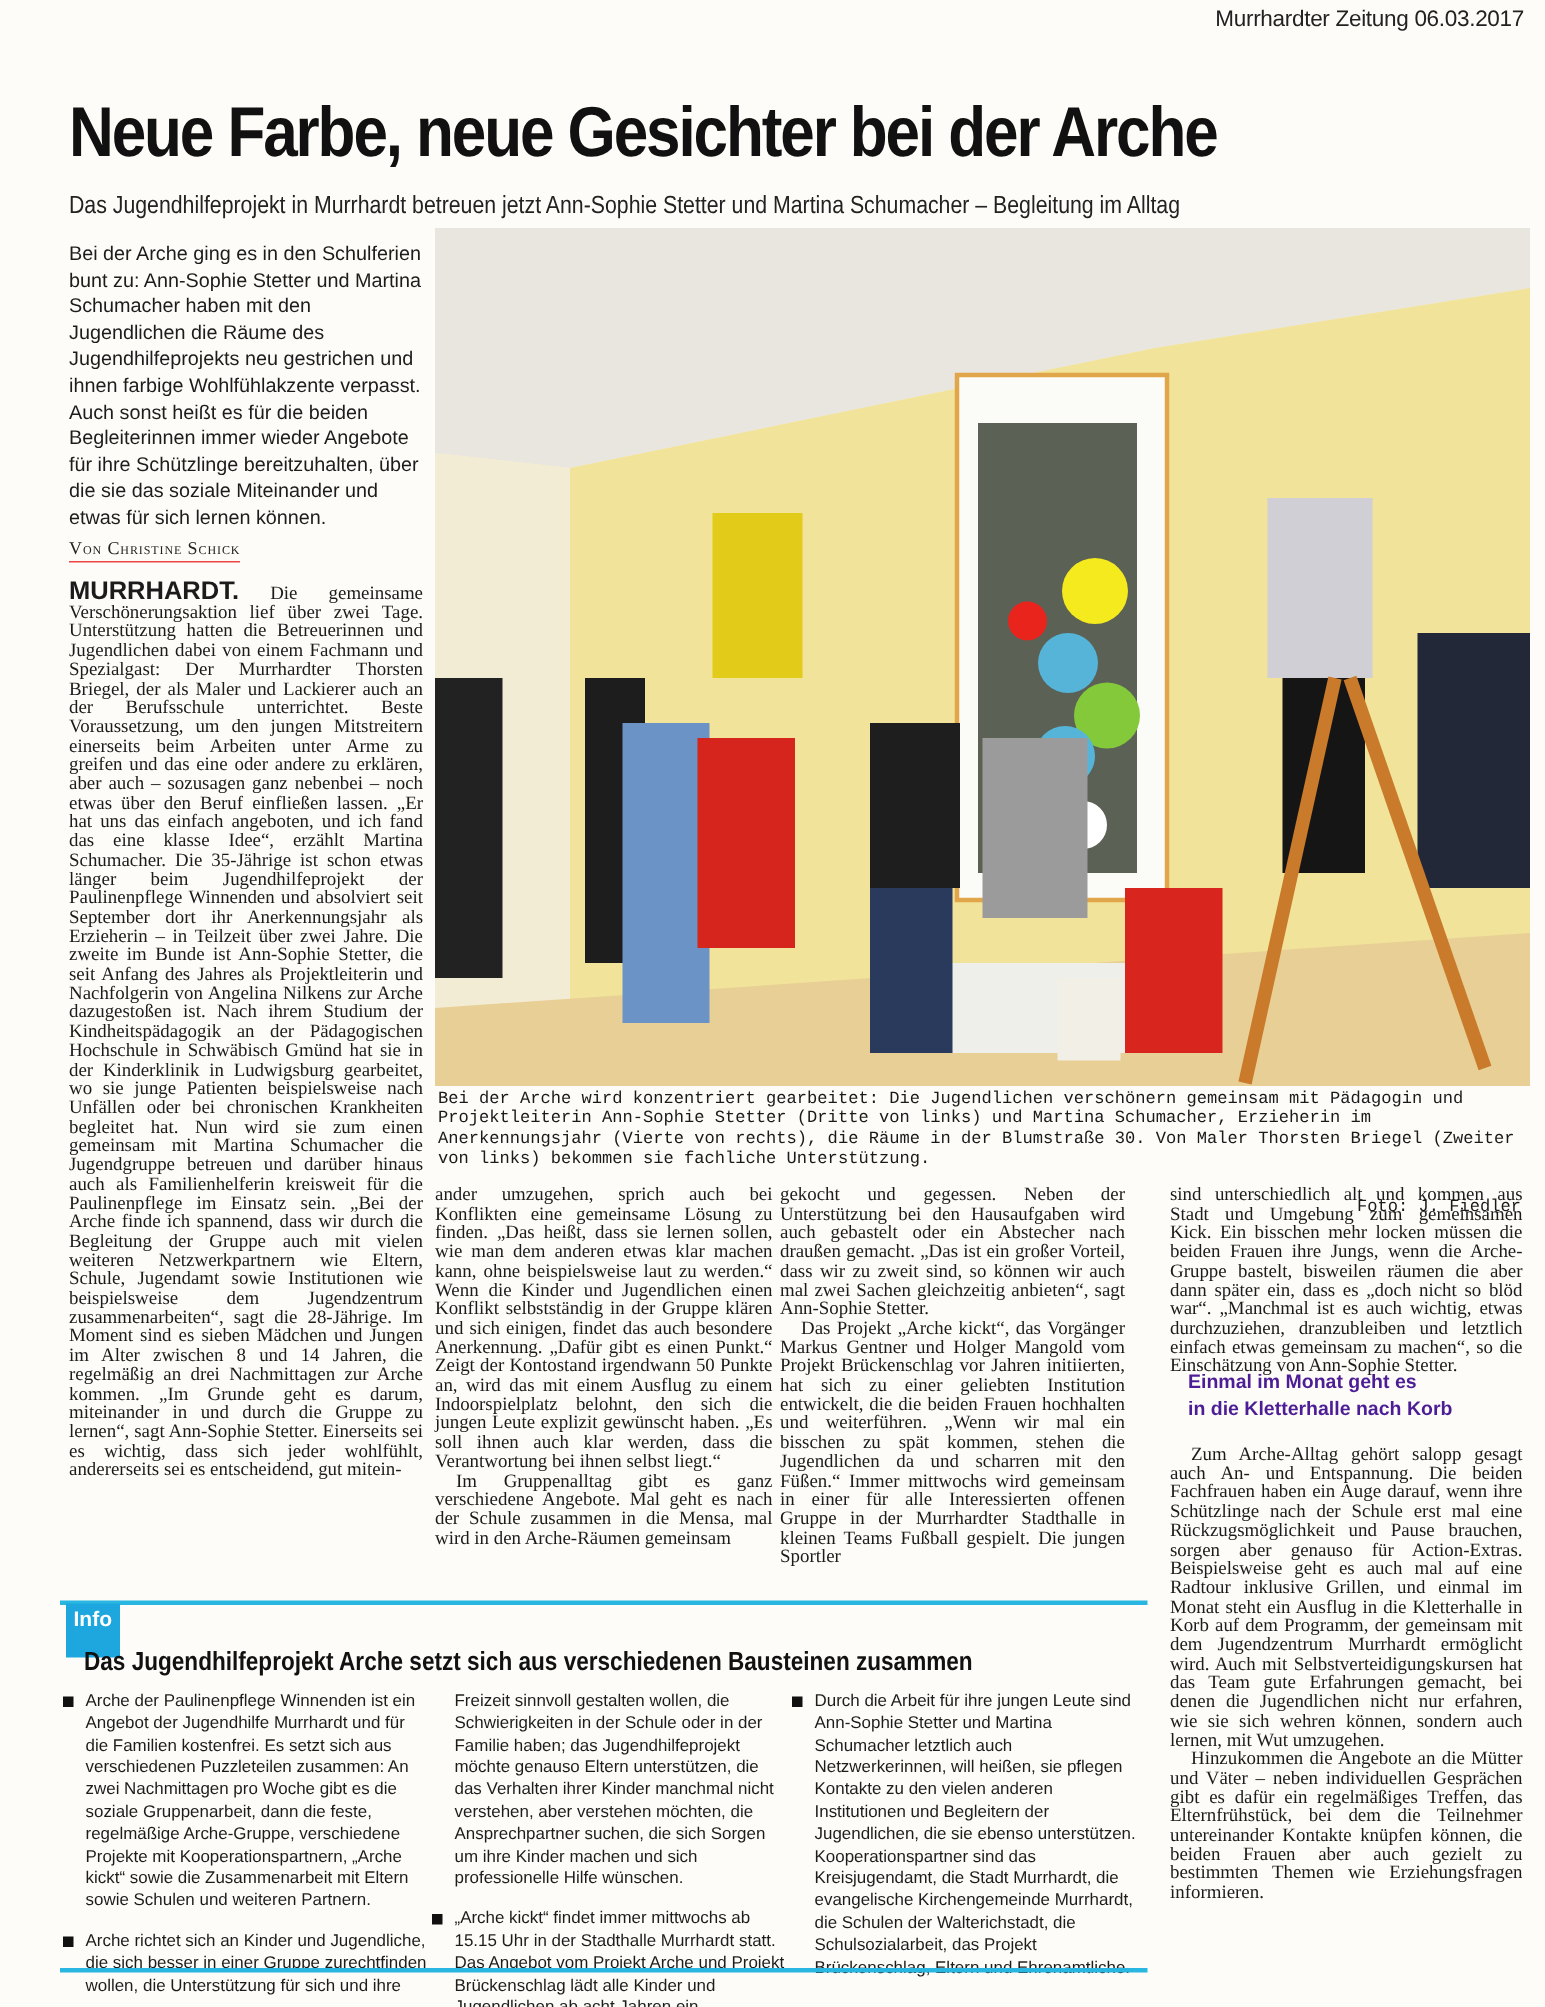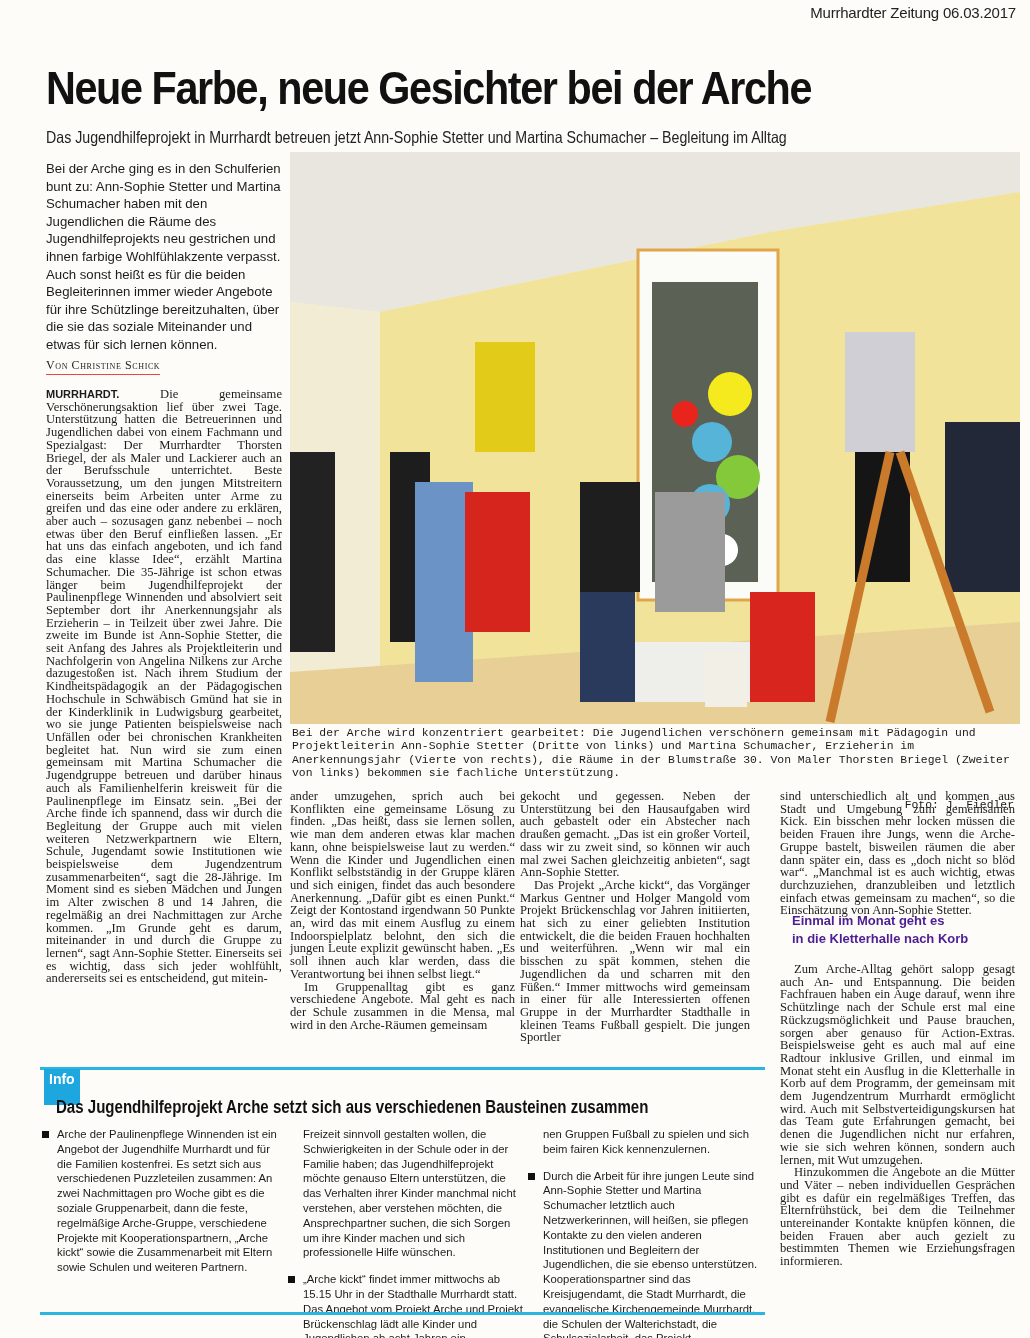--- a/index.html
+++ b/index.html
@@ -30,21 +30,21 @@
     left: 46px; top: 358px; font-family: "Liberation Serif", serif;
     font-size: 12px; font-variant: small-caps; letter-spacing: 0.6px;
     border-bottom: 1px solid #ef4444; padding-bottom: 1px; color: #222;
   }
   .body-col {
     font-family: "Liberation Serif", serif; font-size: 12.6px; line-height: 12.7px;
     text-align: justify; color: #1b1b1b; hyphens: manual;
   }
   .body-col p { margin: 0; }
   .body-col p + p { text-indent: 14px; }
-  .dateline { font-family: "Liberation Sans", sans-serif; font-weight: bold; font-size: 11px; }
+  .dateline { font-family: "Liberation Sans", sans-serif; font-weight: bold; font-size: 17px; }
   .col1 { left: 46px; top: 388px; width: 236px; }
   .col2 { left: 290px; top: 790px; width: 225px; }
   .col3 { left: 520px; top: 790px; width: 230px; }
   .col4 { left: 780px; top: 790px; width: 235px; }
   .col4b { left: 780px; top: 963px; width: 235px; }
   .subheading {
     left: 792px; top: 912px; font-family: "Liberation Sans", sans-serif;
     font-weight: bold; font-size: 13px; line-height: 18px; color: #4c1d95;
   }
   .photo {
@@ -167,35 +167,36 @@
 
 <div class="abs info-rule-top"></div>
 <div class="abs info-label">Info</div>
 <div class="abs info-title">Das Jugendhilfeprojekt Arche setzt sich aus verschiedenen Bausteinen zusammen</div>
 
 <div class="abs info-col ic1">
   <div class="item">
     <span class="bullet"></span>
     <span>Arche der Paulinenpflege Winnenden ist ein Angebot der Jugendhilfe Murrhardt und für die Familien kostenfrei. Es setzt sich aus verschiedenen Puzzleteilen zusammen: An zwei Nachmittagen pro Woche gibt es die soziale Gruppenarbeit, dann die feste, regelmäßige Arche-Gruppe, verschiedene Projekte mit Kooperationspartnern, „Arche kickt“ sowie die Zusammenarbeit mit Eltern sowie Schulen und weiteren Partnern.</span>
   </div>
+  <div class="item">
+    <span class="bullet"></span>
+    <span>Arche richtet sich an Kinder und Jugendliche, die sich besser in einer Gruppe zurechtfinden wollen, die Unterstützung für sich und ihre</span>
+  </div>
 </div>
 
 <div class="abs info-col ic2">
   <div class="item cont">
     <span>Freizeit sinnvoll gestalten wollen, die Schwierigkeiten in der Schule oder in der Familie haben; das Jugendhilfeprojekt möchte genauso Eltern unterstützen, die das Verhalten ihrer Kinder manchmal nicht verstehen, aber verstehen möchten, die Ansprechpartner suchen, die sich Sorgen um ihre Kinder machen und sich professionelle Hilfe wünschen.</span>
   </div>
   <div class="item">
     <span class="bullet"></span>
     <span>„Arche kickt“ findet immer mittwochs ab 15.15 Uhr in der Stadthalle Murrhardt statt. Das Angebot vom Projekt Arche und Projekt Brückenschlag lädt alle Kinder und Jugendlichen ab acht Jahren ein, gemeinsam in klei-</span>
   </div>
 </div>
 
 <div class="abs info-col ic3">
-  <div class="item cont">
-    <span>nen Gruppen Fußball zu spielen und sich beim fairen Kick kennenzulernen.</span>
-  </div>
   <div class="item">
     <span class="bullet"></span>
     <span>Durch die Arbeit für ihre jungen Leute sind Ann-Sophie Stetter und Martina Schumacher letztlich auch Netzwerkerinnen, will heißen, sie pflegen Kontakte zu den vielen anderen Institutionen und Begleitern der Jugendlichen, die sie ebenso unterstützen. Kooperationspartner sind das Kreisjugendamt, die Stadt Murrhardt, die evangelische Kirchengemeinde Murrhardt, die Schulen der Walterichstadt, die Schulsozialarbeit, das Projekt Brückenschlag, Eltern und Ehrenamtliche.</span>
   </div>
 </div>
 
 <div class="abs info-rule-bottom"></div>
 
 </body></html>

